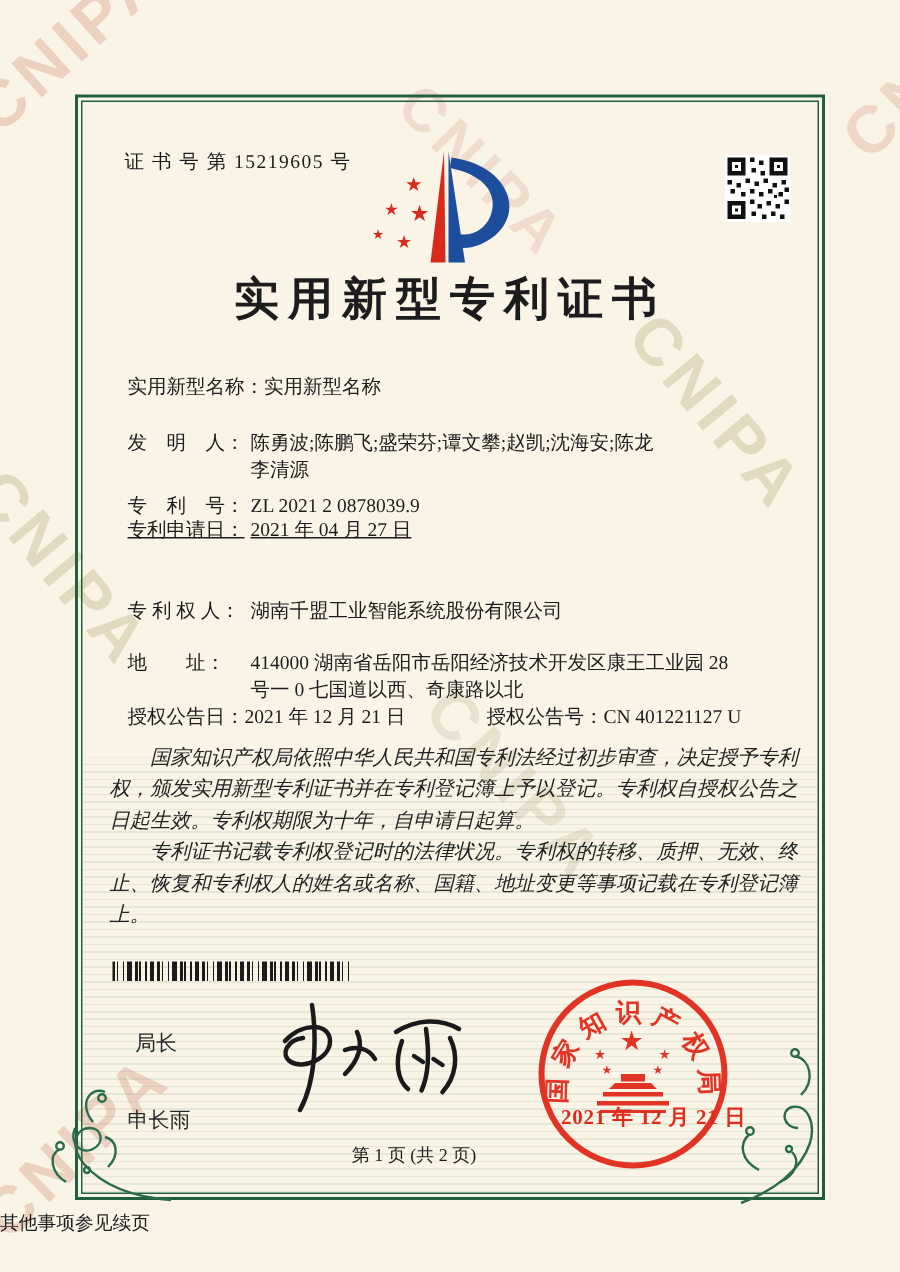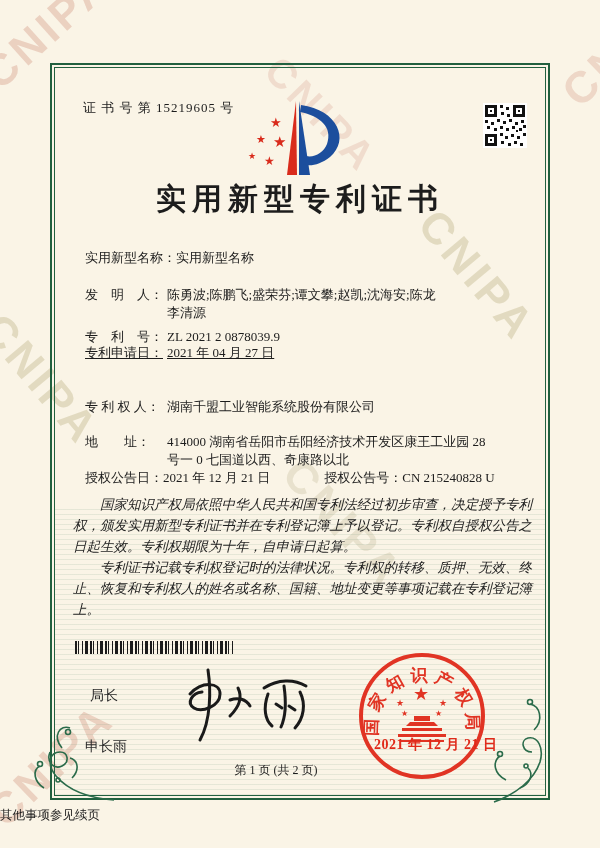--- a/index.html
+++ b/index.html
@@ -173,21 +173,21 @@
   </div>
   <div class="abs field f5">
     <span class="lbl">地　　址：</span>
     <span class="val">414000 湖南省岳阳市岳阳经济技术开发区康王工业园 28
 号一 0 七国道以西、奇康路以北</span>
   </div>
 
   <div class="abs grant">
     <span class="pair"><span>授权公告日：</span><span>2021 年 12 月 21 日</span></span>
     <span class="gap"></span>
-    <span class="pair"><span>授权公告号：</span><span>CN 215240828 U</span></span>
+    <span class="pair"><span>授权公告号：</span><span>CN 401221127 U</span></span>
   </div>
 
   <div class="abs paras">
     <p>国家知识产权局依照中华人民共和国专利法经过初步审查，决定授予专利权，颁发实用新型专利证书并在专利登记簿上予以登记。专利权自授权公告之日起生效。专利权期限为十年，自申请日起算。</p>
     <p>专利证书记载专利权登记时的法律状况。专利权的转移、质押、无效、终止、恢复和专利权人的姓名或名称、国籍、地址变更等事项记载在专利登记簿上。</p>
   </div>
 
   <div class="abs barcode"></div>
 
   <div class="abs director-label">局长</div>

